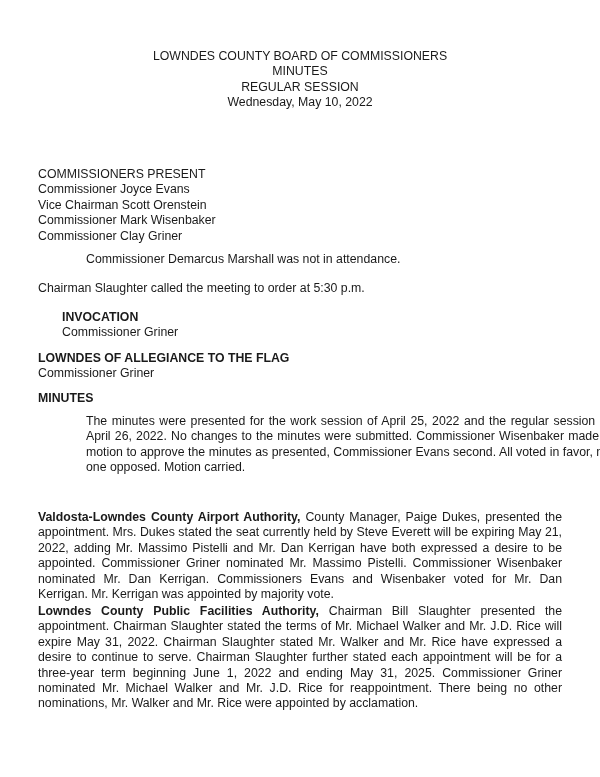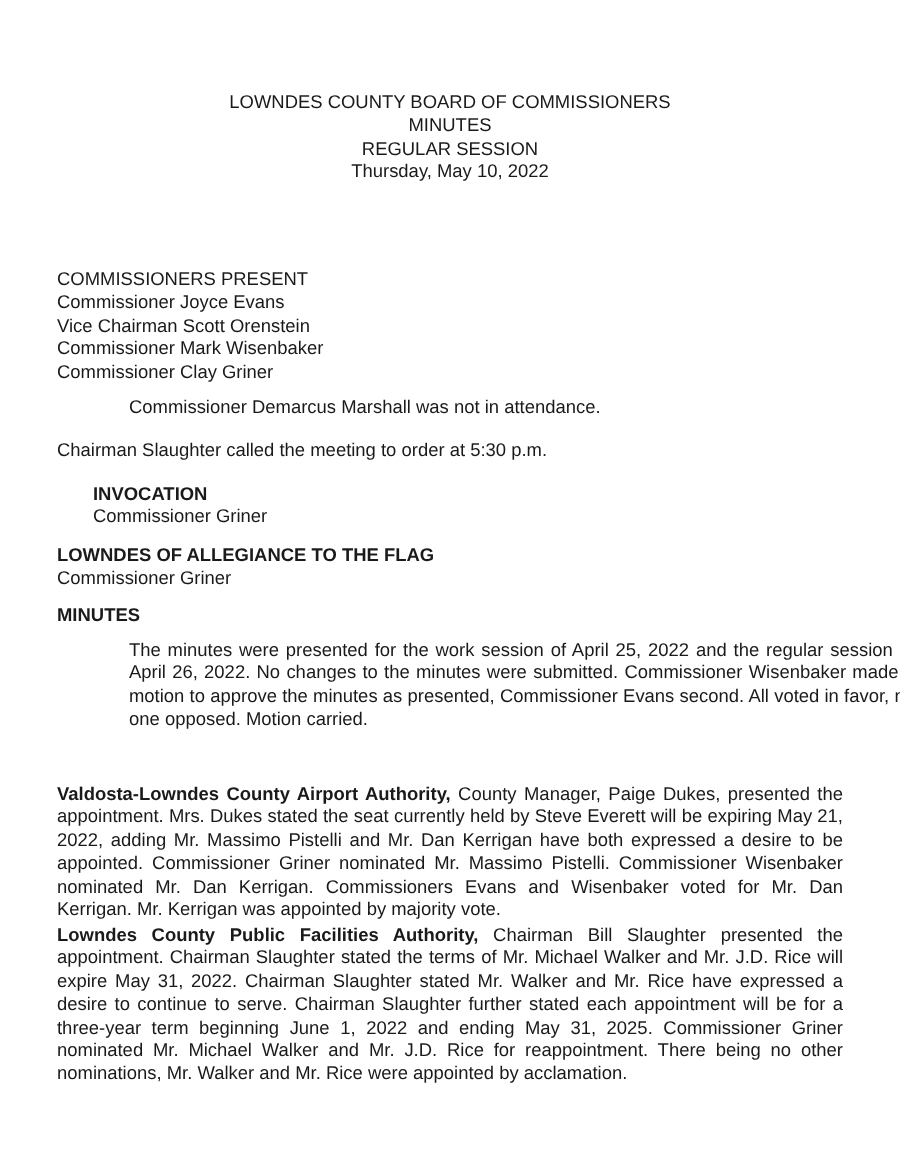--- a/index.html
+++ b/index.html
@@ -1,39 +1,39 @@
 <!DOCTYPE html>
 <html><head>
   <meta charset="utf-8">
   <style>
     html, body { margin: 0; padding: 0; background: #ffffff; }
     body {
       width: 600px; height: 777px; position: relative; overflow: hidden;
       font-family: "Liberation Sans", sans-serif; color: #1a1a1a;
       font-size: 12.3px; line-height: 15.4px;
     }
-    .page { position: absolute; left: 0; top: 12px; width: 600px; height: 548px; }
+    .page { position: absolute; left: 0; top: 0; width: 600px; height: 548px; }
     .header { position: absolute; top: 49px; left: 0; width: 600px; text-align: center; }
     .header div { line-height: 15.4px; }
     .block { position: absolute; left: 38px; width: 524px; }
     .block div { line-height: 15.4px; }
     .h { font-weight: bold; }
     .justify { text-align: justify; text-align-last: left; }
     b { font-weight: bold; }
   </style>
 </head>
 <body>
 
 <div class="page">
 
   <div class="header">
     <div>LOWNDES COUNTY BOARD OF COMMISSIONERS</div>
     <div>MINUTES</div>
     <div>REGULAR SESSION</div>
-    <div>Thursday, May 10, 2022</div>
+    <div>Wednesday, May 10, 2022</div>
   </div>
 
   <div class="block" style="top:154px;margin-top:13px;">
     <div>COMMISSIONERS PRESENT</div>
     <div>Commissioner Joyce Evans</div>
     <div>Vice Chairman Scott Orenstein</div>
     <div>Commissioner Mark Wisenbaker</div>
     <div>Commissioner Clay Griner</div>
   </div>
 

